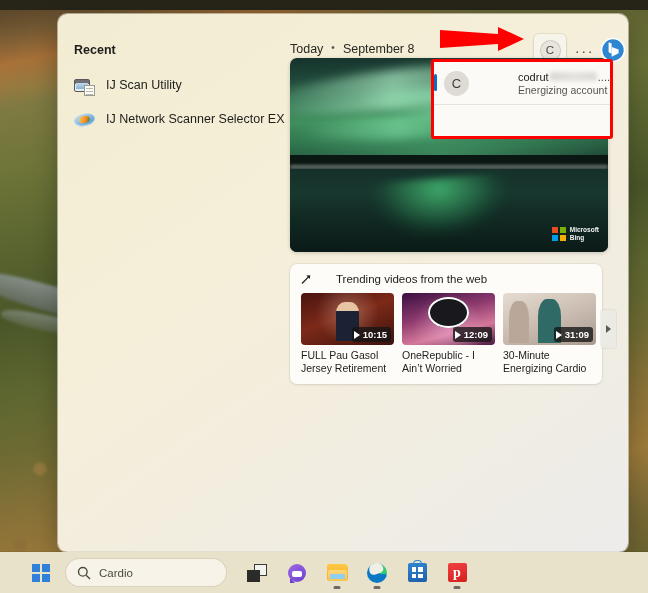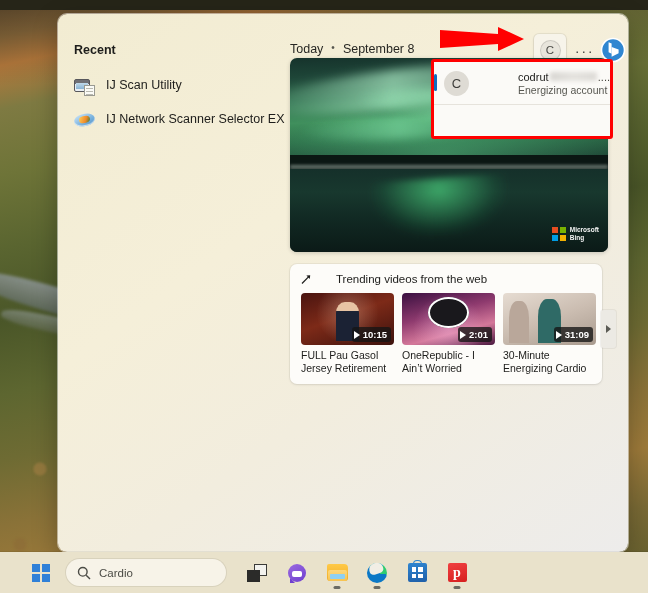--- a/index.html
+++ b/index.html
@@ -613,21 +613,21 @@
               <span>10:15</span>
             </span>
           </div>
           <div class="vid-title">FULL Pau Gasol Jersey Retirement Ceremon...</div>
         </div>
 
         <div class="vid">
           <div class="thumb t2">
             <span class="dur">
               <span class="play"></span>
-              <span>2:01</span>
+              <span>12:09</span>
             </span>
           </div>
           <div class="vid-title">OneRepublic - I Ain’t Worried (Hardstyle ...</div>
         </div>
 
         <div class="vid">
           <div class="thumb t3">
             <span class="dur">
               <span class="play"></span>
               <span>31:09</span>

